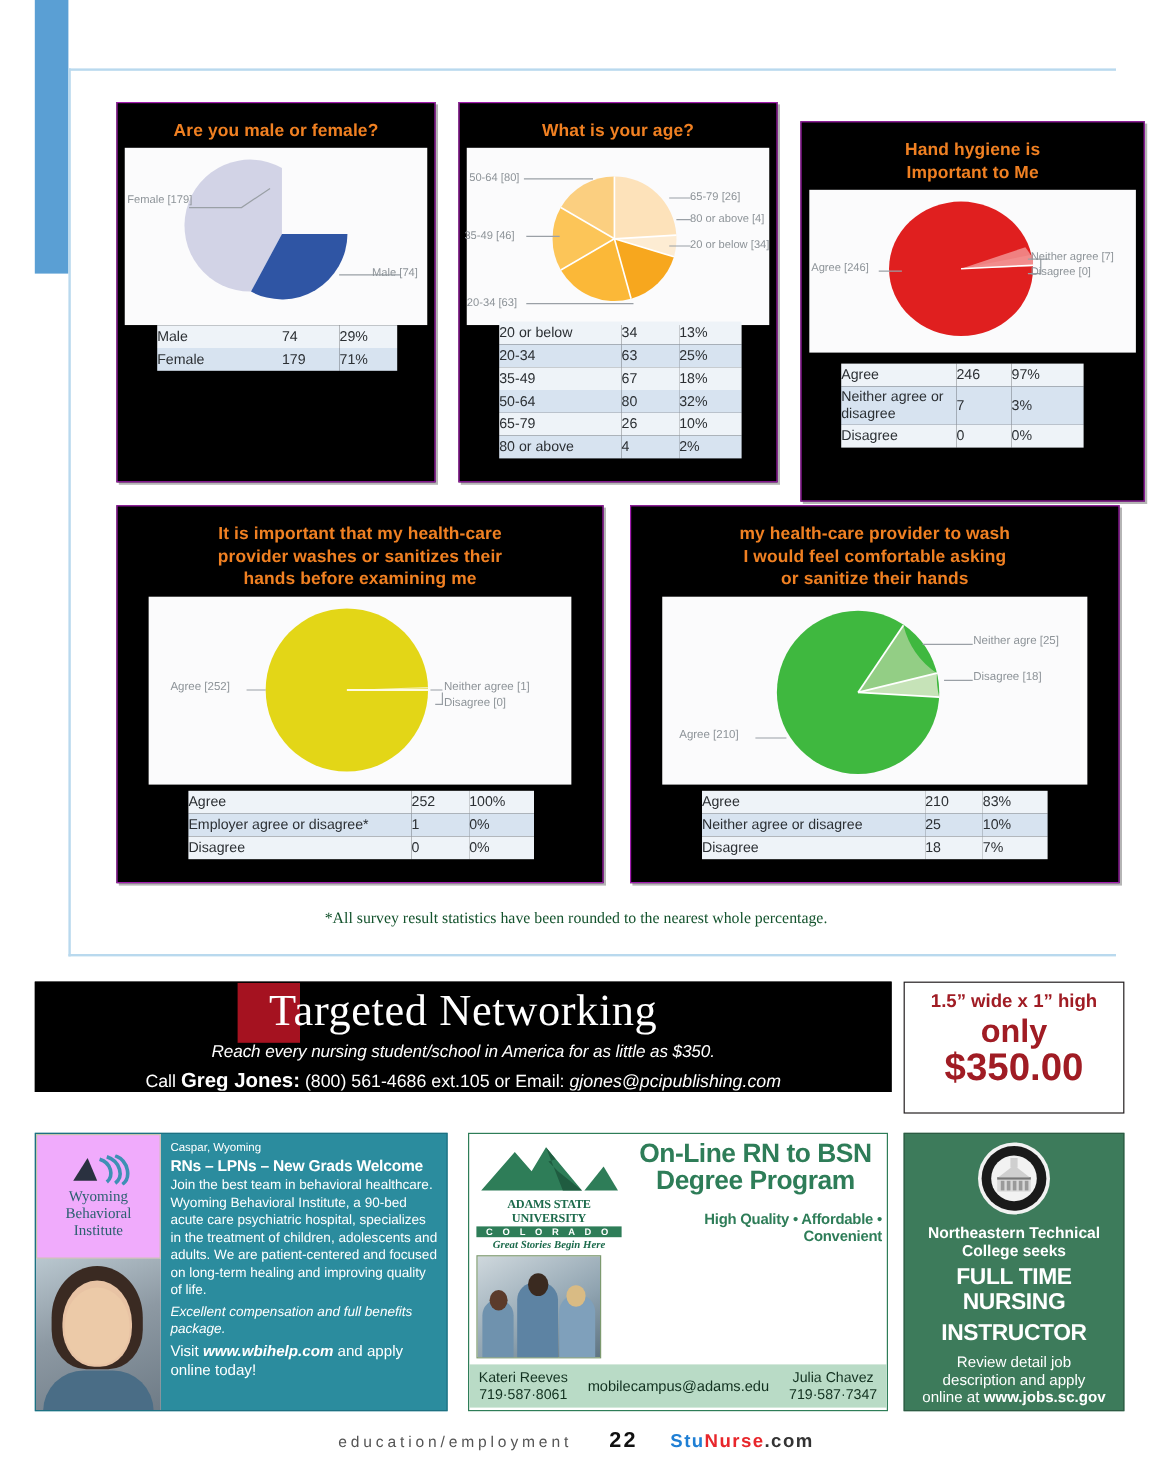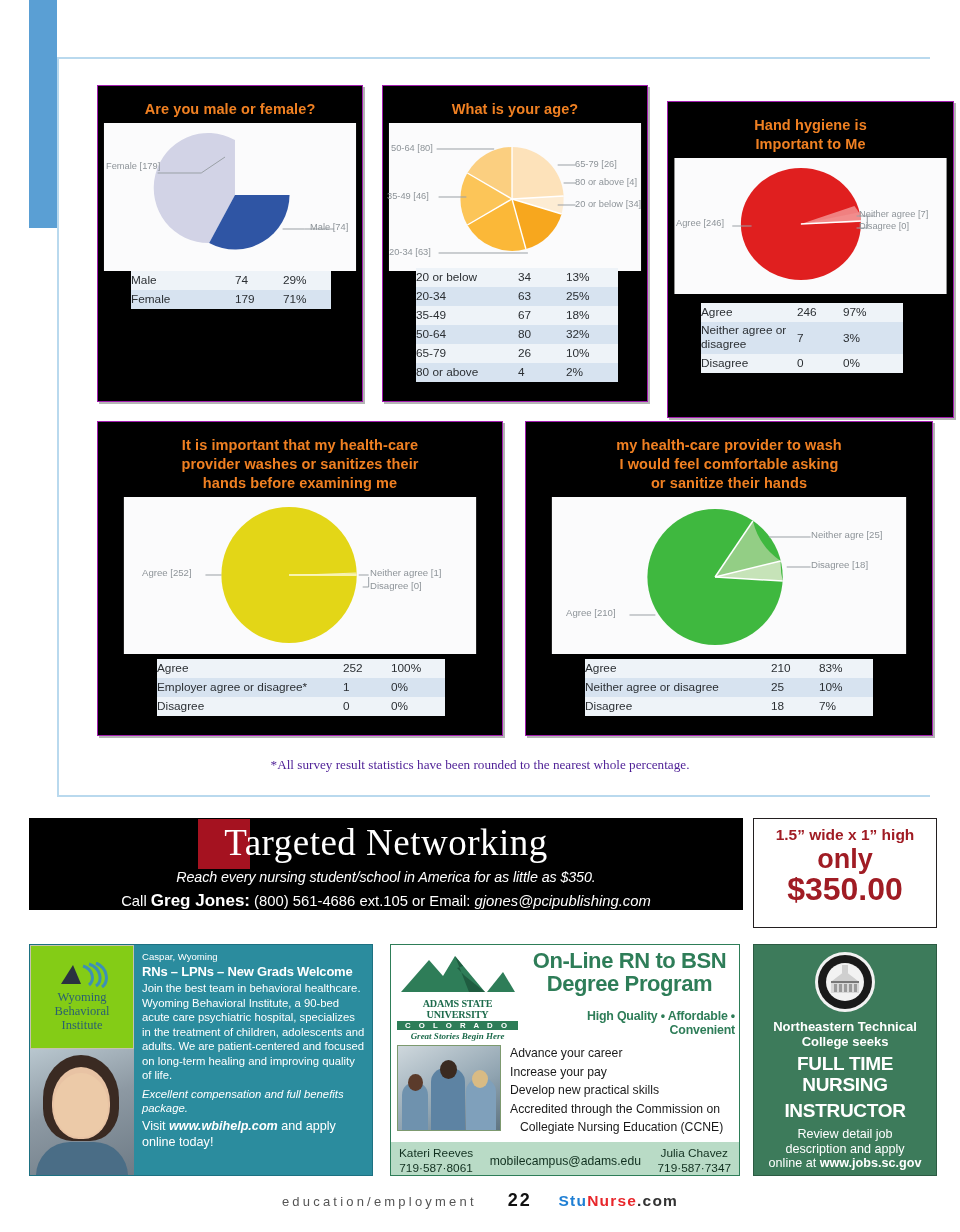--- a/index.html
+++ b/index.html
@@ -59,21 +59,21 @@
   table.dt tr.even { background: #d7e3f0; }
   td.c-label { padding-left: 8px; }
   td.c-val   { text-align: left; }
   td.c-pct   { text-align: left; }
 
   .note {
     position: absolute; left: 0; top: 757px; width: 960px;
     text-align: center;
     font-family: "Liberation Serif", serif;
     font-size: 13.2px;
-    color: #4c1d95;
+    color: #14532d;
   }
 
   
   .tn-ad {
     position: absolute; left: 29px; top: 818px; width: 714px; height: 92px;
     background: #000; border: 1px solid #000;
     overflow: hidden;
   }
   .tn-red {
     position: absolute; left: 168px; top: 0; width: 52px; height: 50px;
@@ -104,21 +104,21 @@
   .price-amt  { color: #a01c24; font-size: 32px; font-weight: bold; line-height: 1.05; }
 
   
   .ad { position: absolute; overflow: hidden; }
 
   
   .wbi { left: 29px; top: 944px; width: 344px; height: 232px;
          background: #2b8c9e; border: 1px solid #1d7182; display: flex; }
   .wbi-left { width: 104px; background: #fff; flex: none; }
   .wbi-logo {
-    height: 104px; background: #84cc16; border: 1px solid #c7c3ac;
+    height: 104px; background: #f0abfc; border: 1px solid #c7c3ac;
     display: flex; flex-direction: column; align-items: center;
     justify-content: center; color: #2b6070;
     font-family: "Liberation Serif", serif; font-size: 12.5px; line-height: 1.12;
     text-align: center;
   }
   .wbi-swoosh { width: 54px; height: 26px; margin-bottom: 2px; }
   .wbi-photo { height: 127px; background: linear-gradient(160deg,#b9c7cf 0%,#8d99a3 45%,#6e7b86 100%); position: relative; }
   .wbi-photo .face {
     position: absolute; left: 22px; top: 18px; width: 58px; height: 72px;
     border-radius: 50% 50% 46% 46%; background: #e8c3a4;
@@ -520,26 +520,20 @@
     </div>
     <div class="ad-mid">
       <div class="ad-photo">
         <div class="p1"></div>
         <div class="p2"></div>
         <div class="p3"></div>
         <div class="h1"></div>
         <div class="h2"></div>
         <div class="h3"></div>
       </div>
-      <ul class="ad-bullets">
-        <li>Advance your career</li>
-        <li>Increase your pay</li>
-        <li>Develop new practical skills</li>
-        <li>Accredited through the Commission on Collegiate Nursing Education (CCNE)</li>
-      </ul>
     </div>
     <div class="ad-contact">
       <div class="nm">
         <div>Kateri Reeves</div>
         <div>719·587·8061</div>
       </div>
       <div class="em">mobilecampus@adams.edu</div>
       <div class="nm">
         <div>Julia Chavez</div>
         <div>719·587·7347</div>

